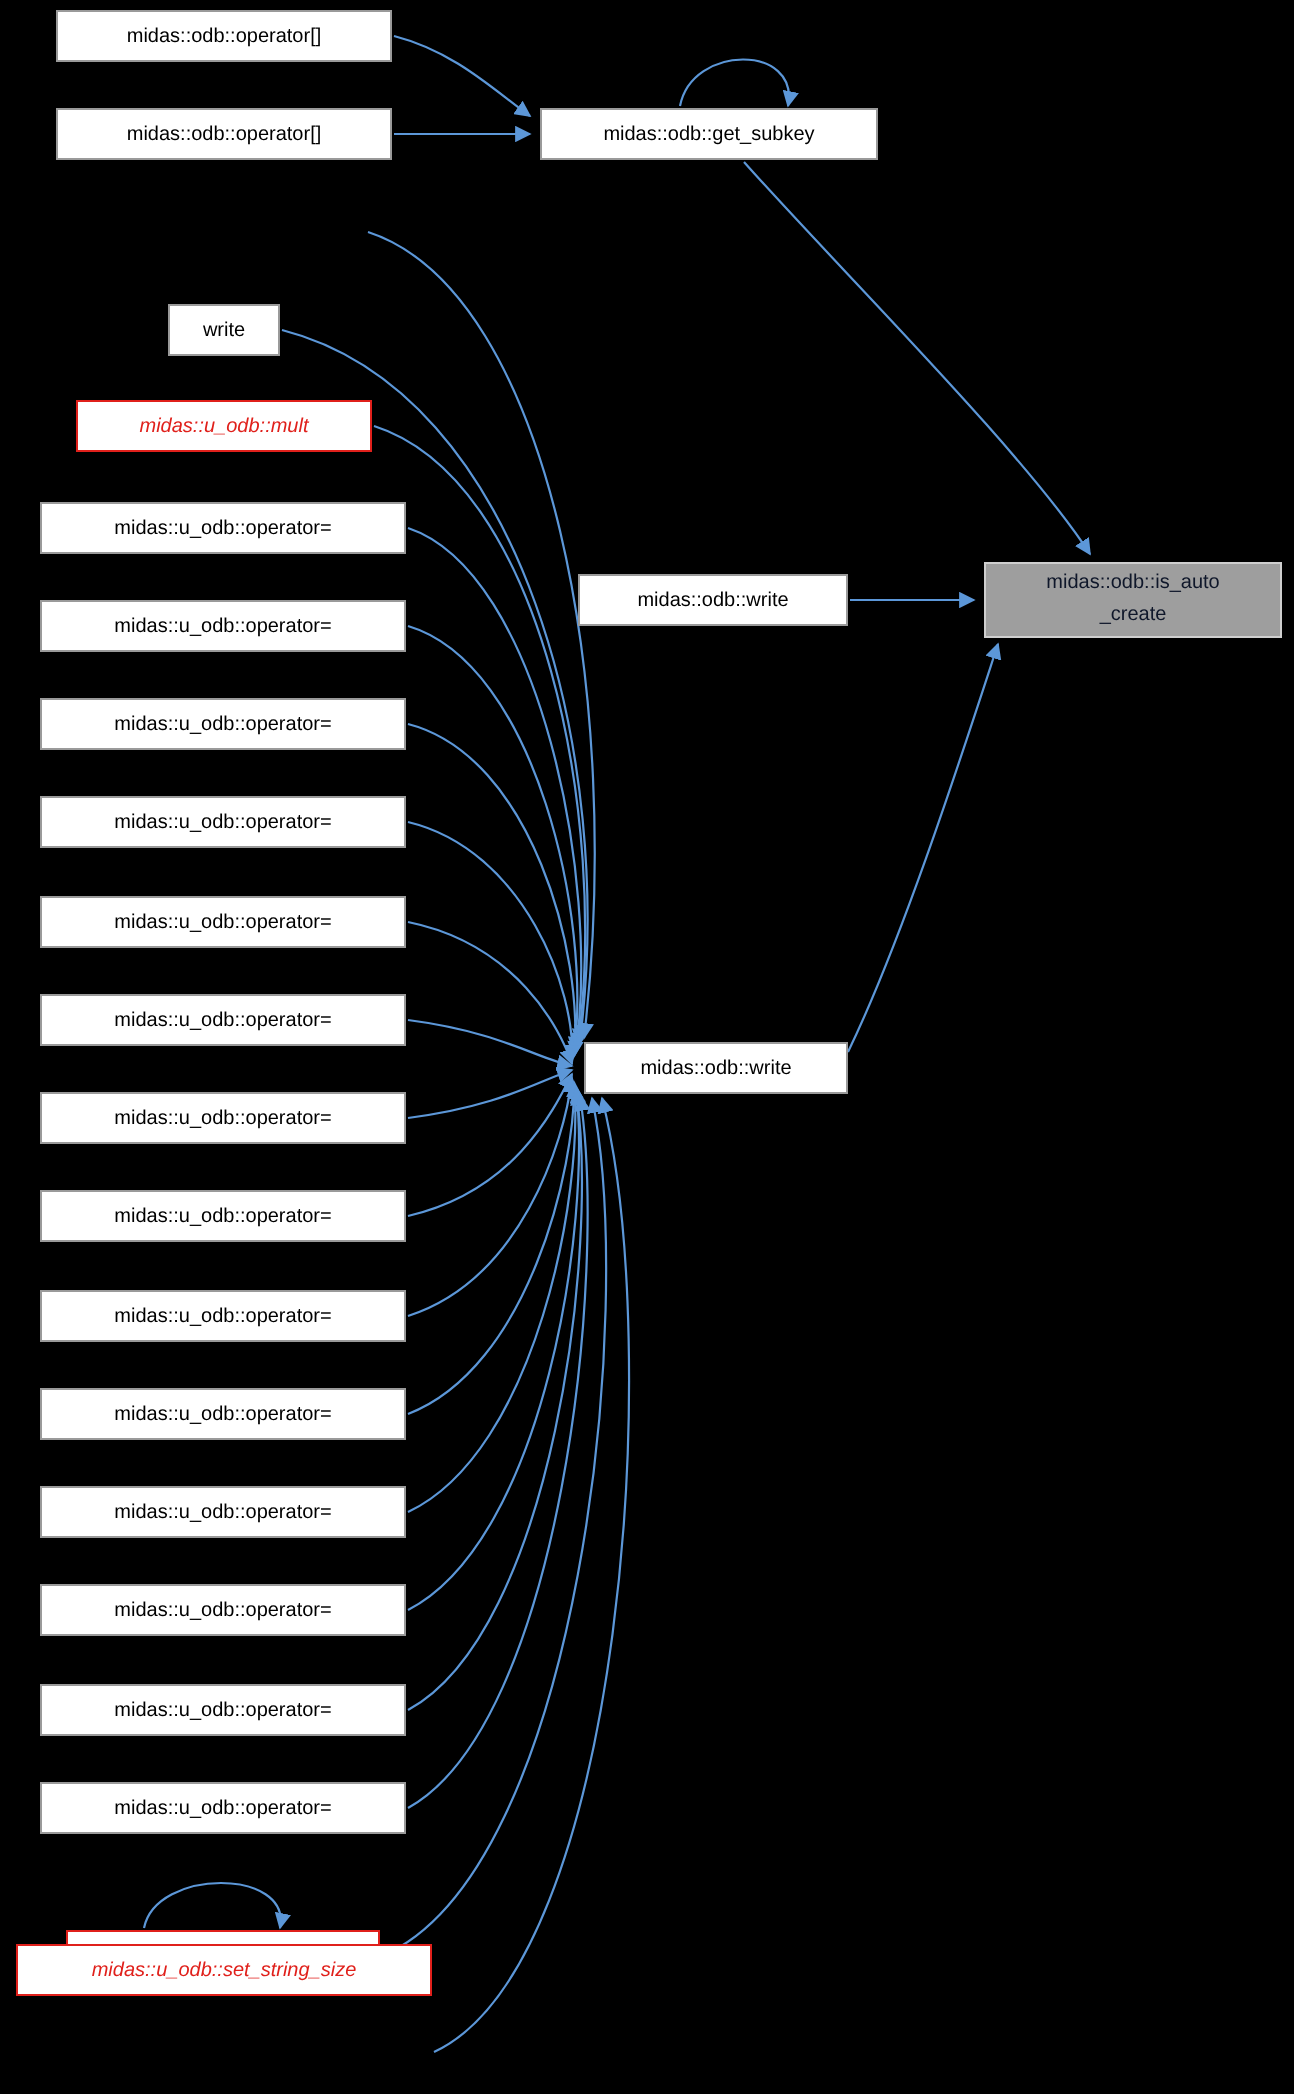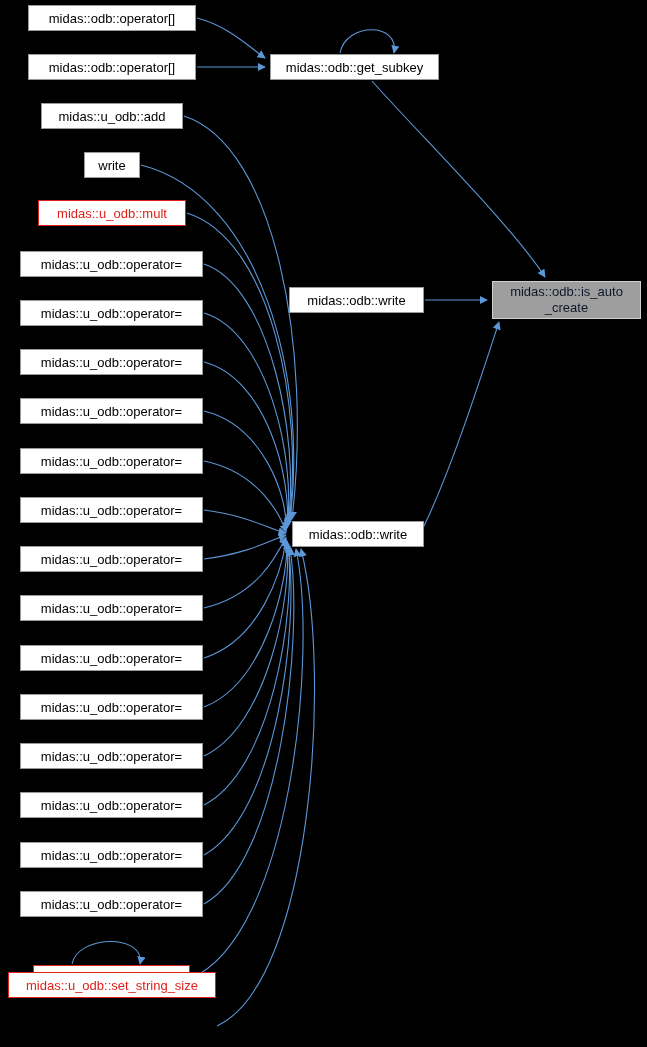--- a/index.html
+++ b/index.html
@@ -14,30 +14,31 @@
     background: var(--background, #000);
     font-family: "Liberation Sans", sans-serif;
     overflow: hidden;
   }
   .node {
     position: absolute;
     box-sizing: border-box;
     background: var(--node-bg, #ffffff);
     border: 1px solid var(--node-border, #9a9a9a);
     color: var(--node-text, #000000);
-    font-size: 13px;
+    font-size: 10px;
     display: flex;
     align-items: center;
     justify-content: center;
     white-space: nowrap;
     cursor: pointer;
   }
   .node.highlight {
     border-color: var(--highlight, #e0201b);
     color: var(--highlight, #e0201b);
+    font-style: italic;
   }
   .node.current {
     background: var(--current-bg, #9e9e9e);
     border-color: #cfcfcf;
     color: #0f172a;
     flex-direction: column;
     line-height: 16px;
     cursor: default;
   }
   svg.edges {
@@ -90,21 +91,20 @@
     <path class="edge" marker-end="url(#arrow)" d="M 204,805 C 272,770 296,612 288,544"></path>
     <path class="edge" marker-end="url(#arrow)" d="M 204,855 C 276,816 300,625 288,545"></path>
     <path class="edge" marker-end="url(#arrow)" d="M 204,904 C 280,862 304,638 290,548"></path>
     <path class="edge" marker-end="url(#arrow)" d="M 191,978 C 290,936 318,655 296,549"></path>
     <path class="edge" marker-end="url(#arrow)" d="M 72,964 C 78,934 146,934 140,964"></path>
     <path class="edge" marker-end="url(#arrow)" d="M 217,1026 C 312,982 332,672 301,549"></path>
   </svg>
 
   <div class="node" style="left:28px; top:5px; width:168px; height:26px;">midas::odb::operator[]</div>
   <div class="node" style="left:28px; top:54px; width:168px; height:26px;">midas::odb::operator[]</div>
-  <div class="node" style="left:41px; top:103px; width:142px; height:26px;">midas::u_odb::add</div>
   <div class="node" style="left:84px; top:152px; width:56px; height:26px;">write</div>
   <div class="node highlight" style="left:38px; top:200px; width:148px; height:26px;">midas::u_odb::mult</div>
 
   <div class="node" style="left:20px; top:251px; width:183px; height:26px;">midas::u_odb::operator=</div>
   <div class="node" style="left:20px; top:300px; width:183px; height:26px;">midas::u_odb::operator=</div>
   <div class="node" style="left:20px; top:349px; width:183px; height:26px;">midas::u_odb::operator=</div>
   <div class="node" style="left:20px; top:398px; width:183px; height:26px;">midas::u_odb::operator=</div>
   <div class="node" style="left:20px; top:448px; width:183px; height:26px;">midas::u_odb::operator=</div>
   <div class="node" style="left:20px; top:497px; width:183px; height:26px;">midas::u_odb::operator=</div>
   <div class="node" style="left:20px; top:546px; width:183px; height:26px;">midas::u_odb::operator=</div>

